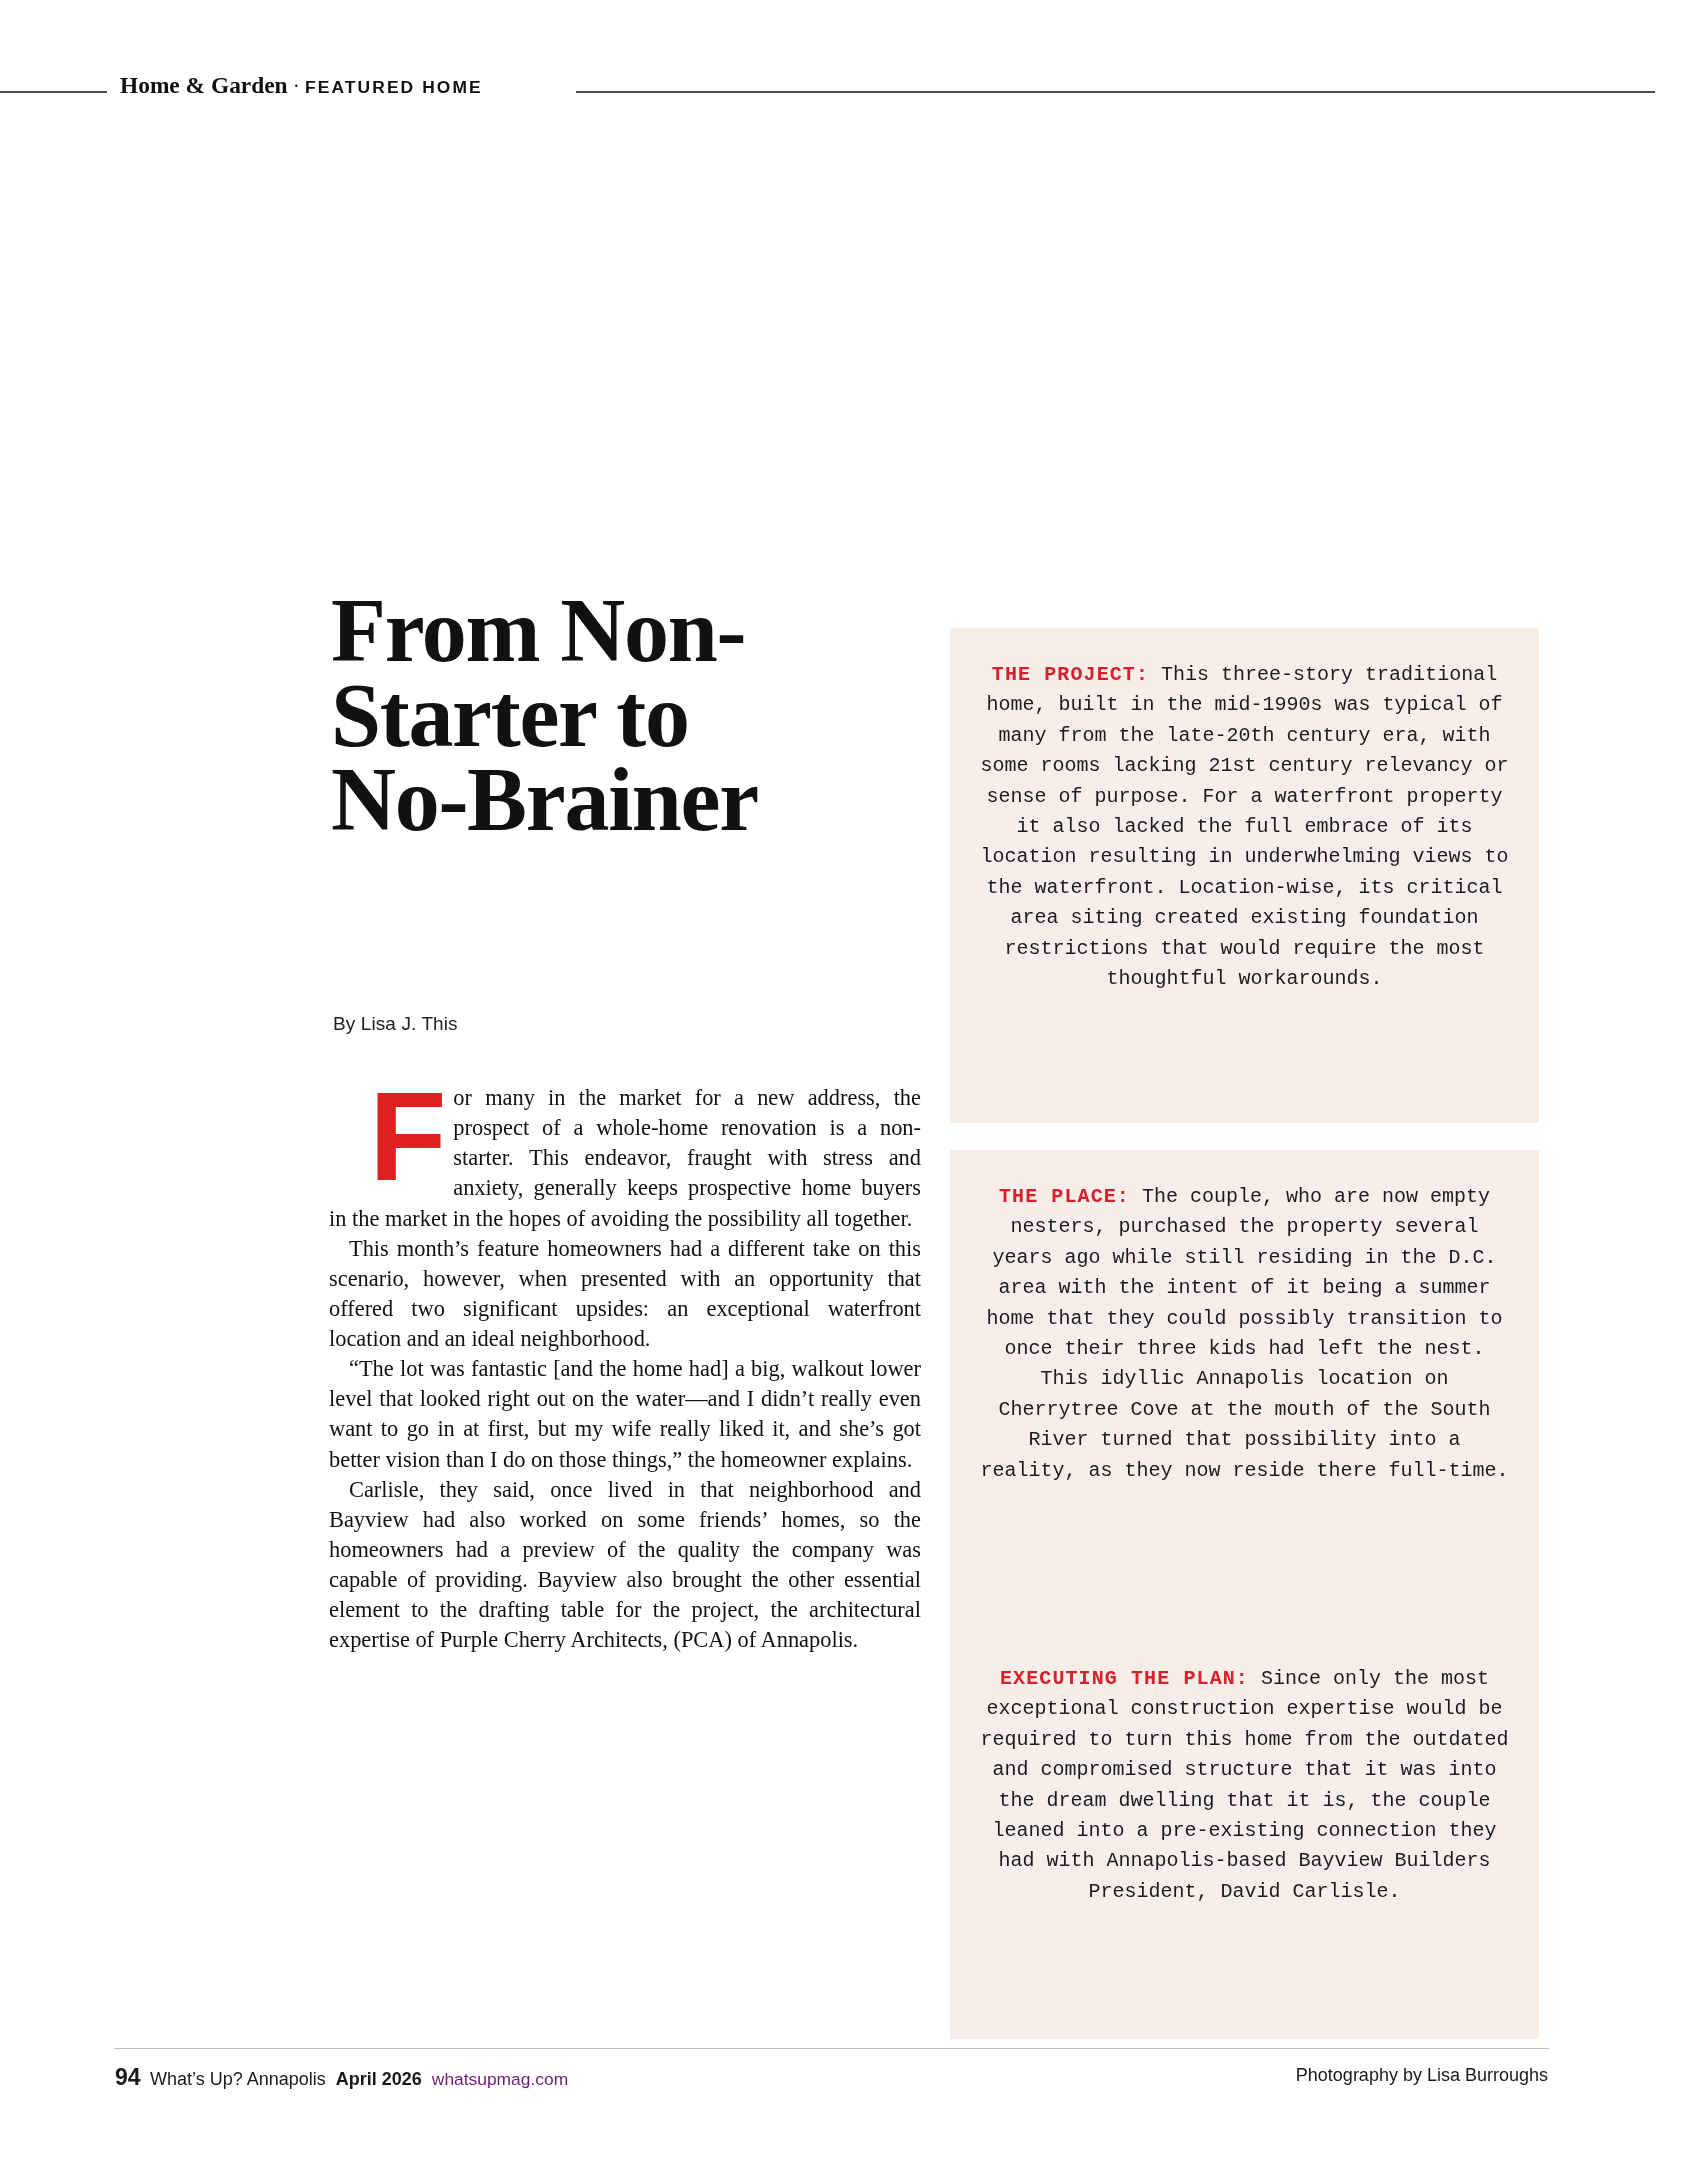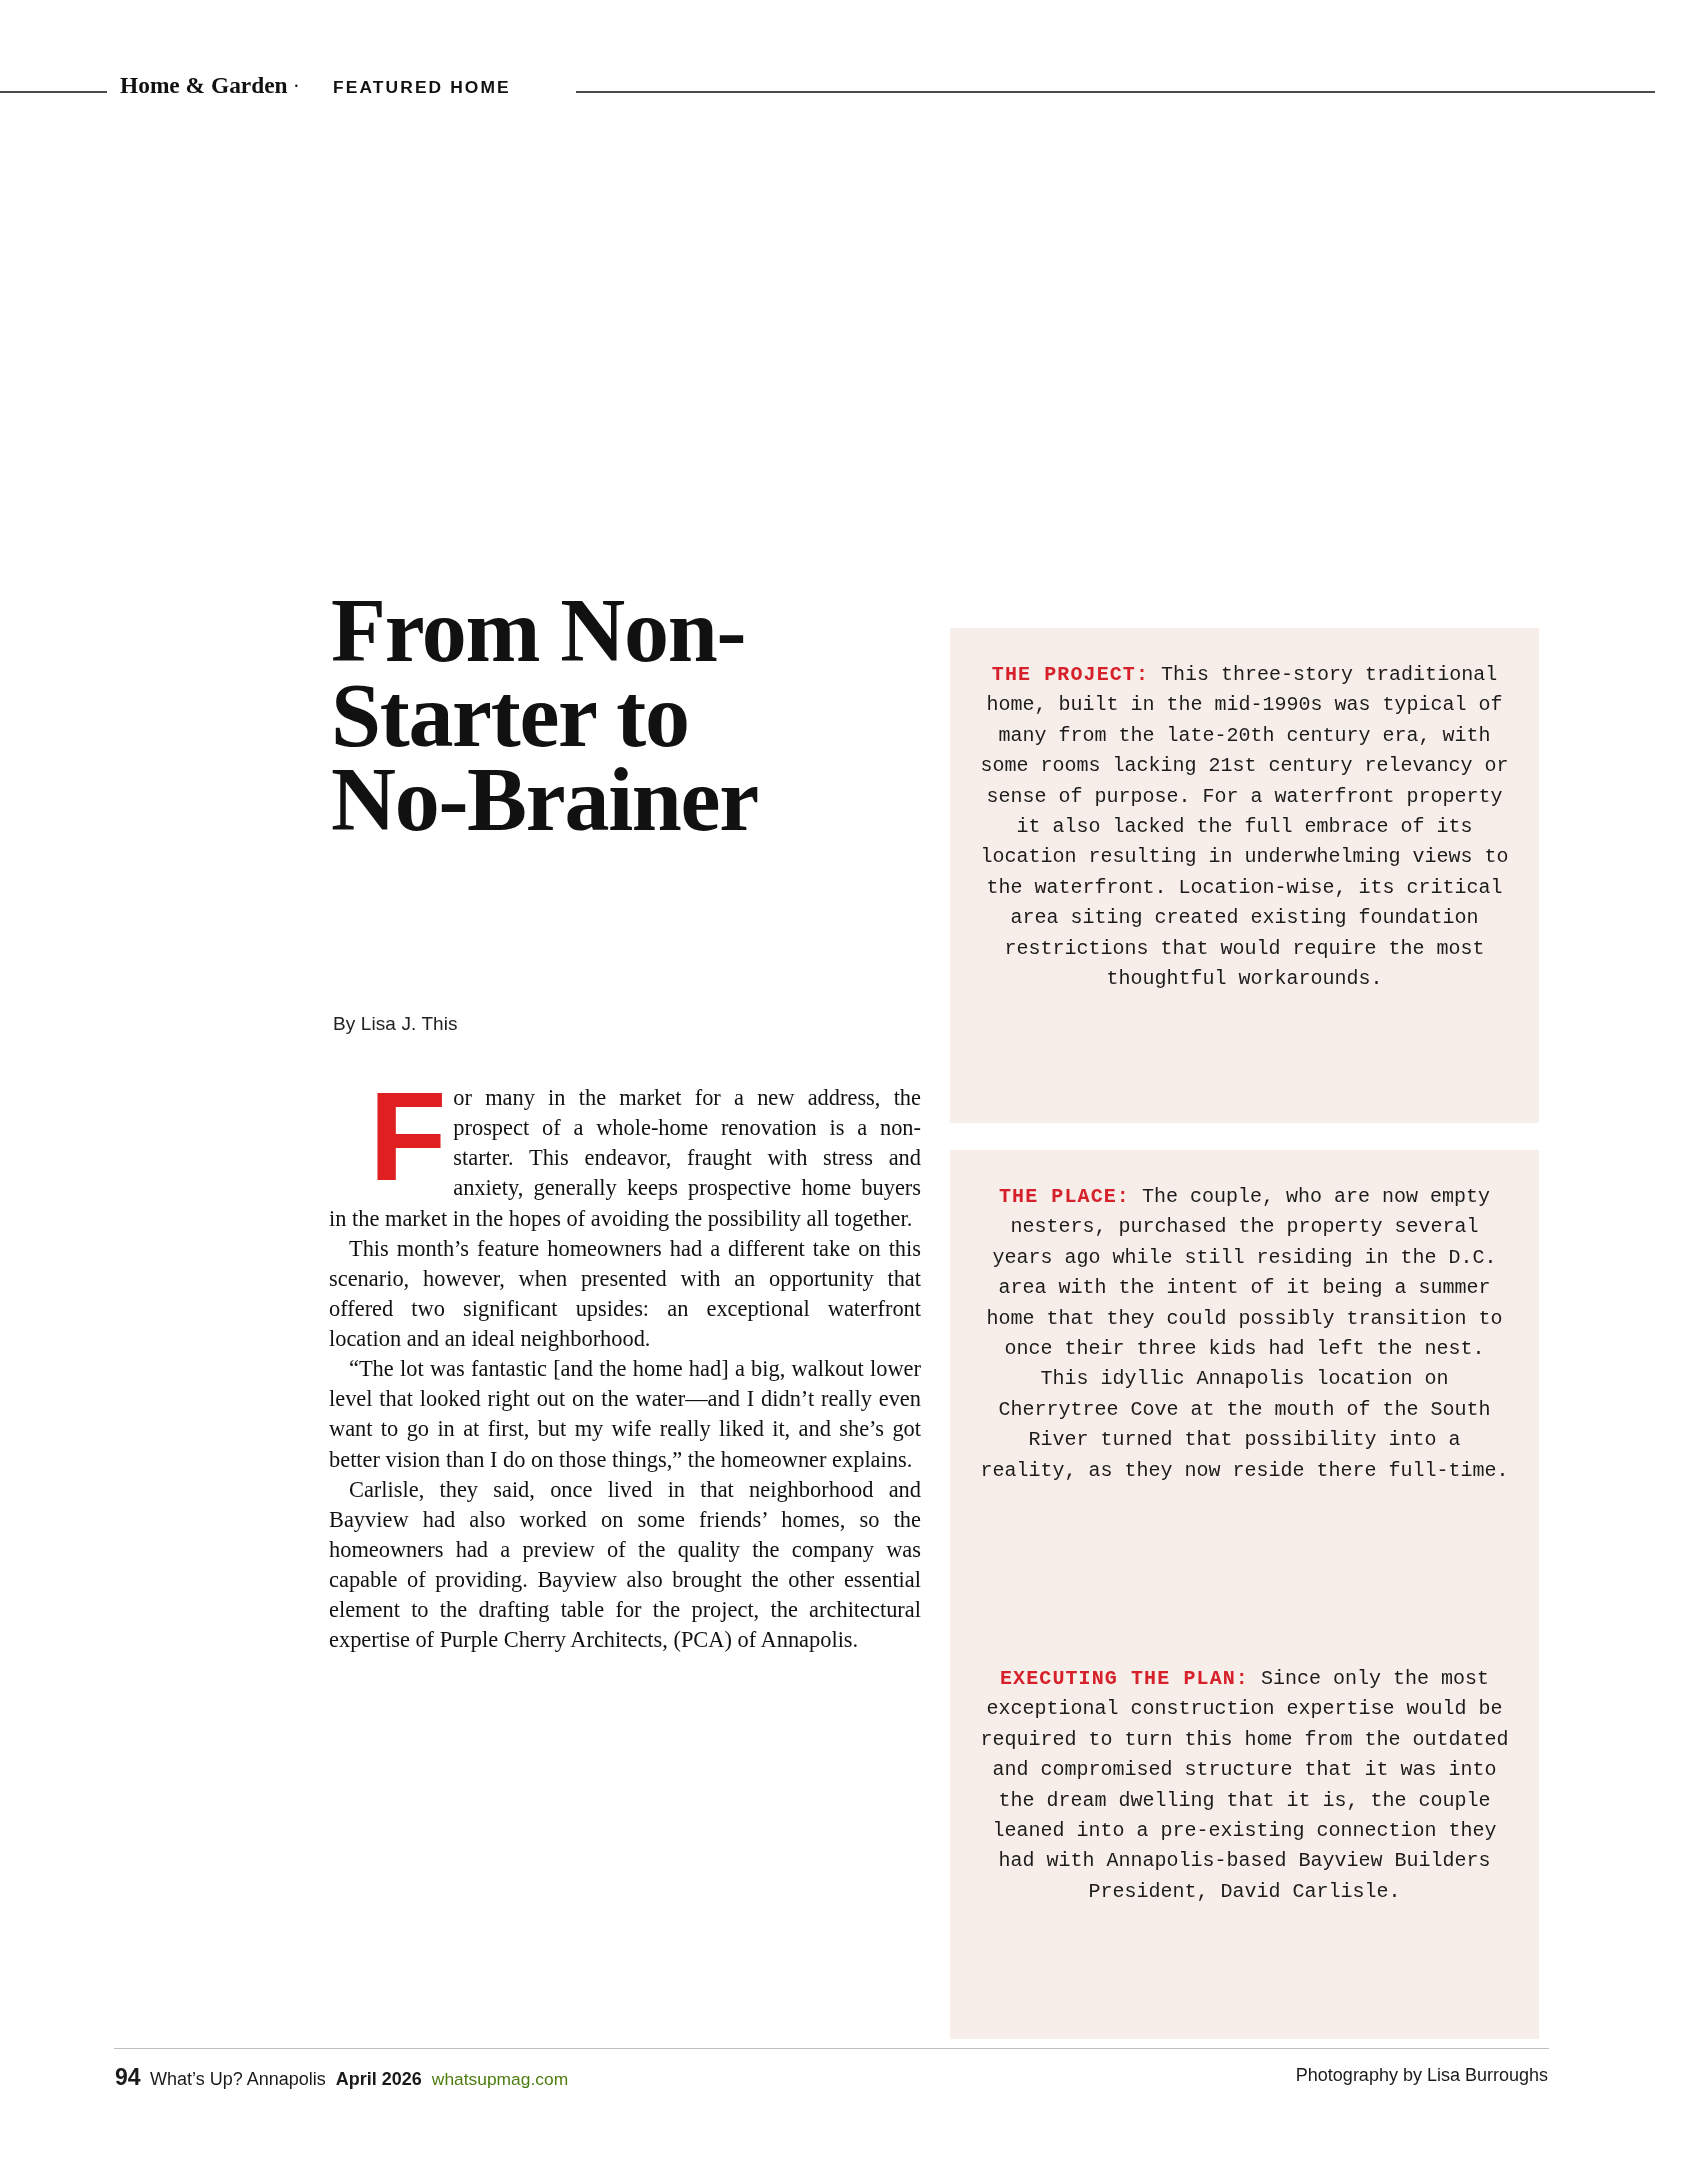--- a/index.html
+++ b/index.html
@@ -58,21 +58,20 @@
     font-size: 20px;
     color: #111111;
     padding: 0 5.4px;
   }
   .header-section {
     font-family: "Liberation Sans", sans-serif;
     font-weight: bold;
     font-size: 17.4px;
     letter-spacing: 2.1px;
     color: #111111;
-    margin-left: 28px;
   }
 
   
   .article-title {
     position: absolute;
     left: 331px;
     top: 589px;
     width: 562px;
     font-family: "Liberation Serif", serif;
     font-weight: bold;
@@ -165,21 +164,21 @@
     font-size: 18px;
     color: #1a1a1a;
   }
   .page-number {
     font-weight: bold;
     font-size: 23px;
     margin-right: 9.4px;
   }
   .footer-mag { font-size: 18px; }
   .footer-issue { font-weight: bold; font-size: 18px; }
-  .footer-url { font-size: 17.4px; color: #4d7c0f; margin-top: 28px; }
+  .footer-url { font-size: 17.4px; color: #701a75; margin-top: 28px; }
   .footer-right {
     position: absolute;
     left: 1245px;
     top: 2065px;
     width: 303px;
     text-align: right;
     font-family: "Liberation Sans", sans-serif;
     font-size: 18px;
     color: #1a1a1a;
     white-space: nowrap;

